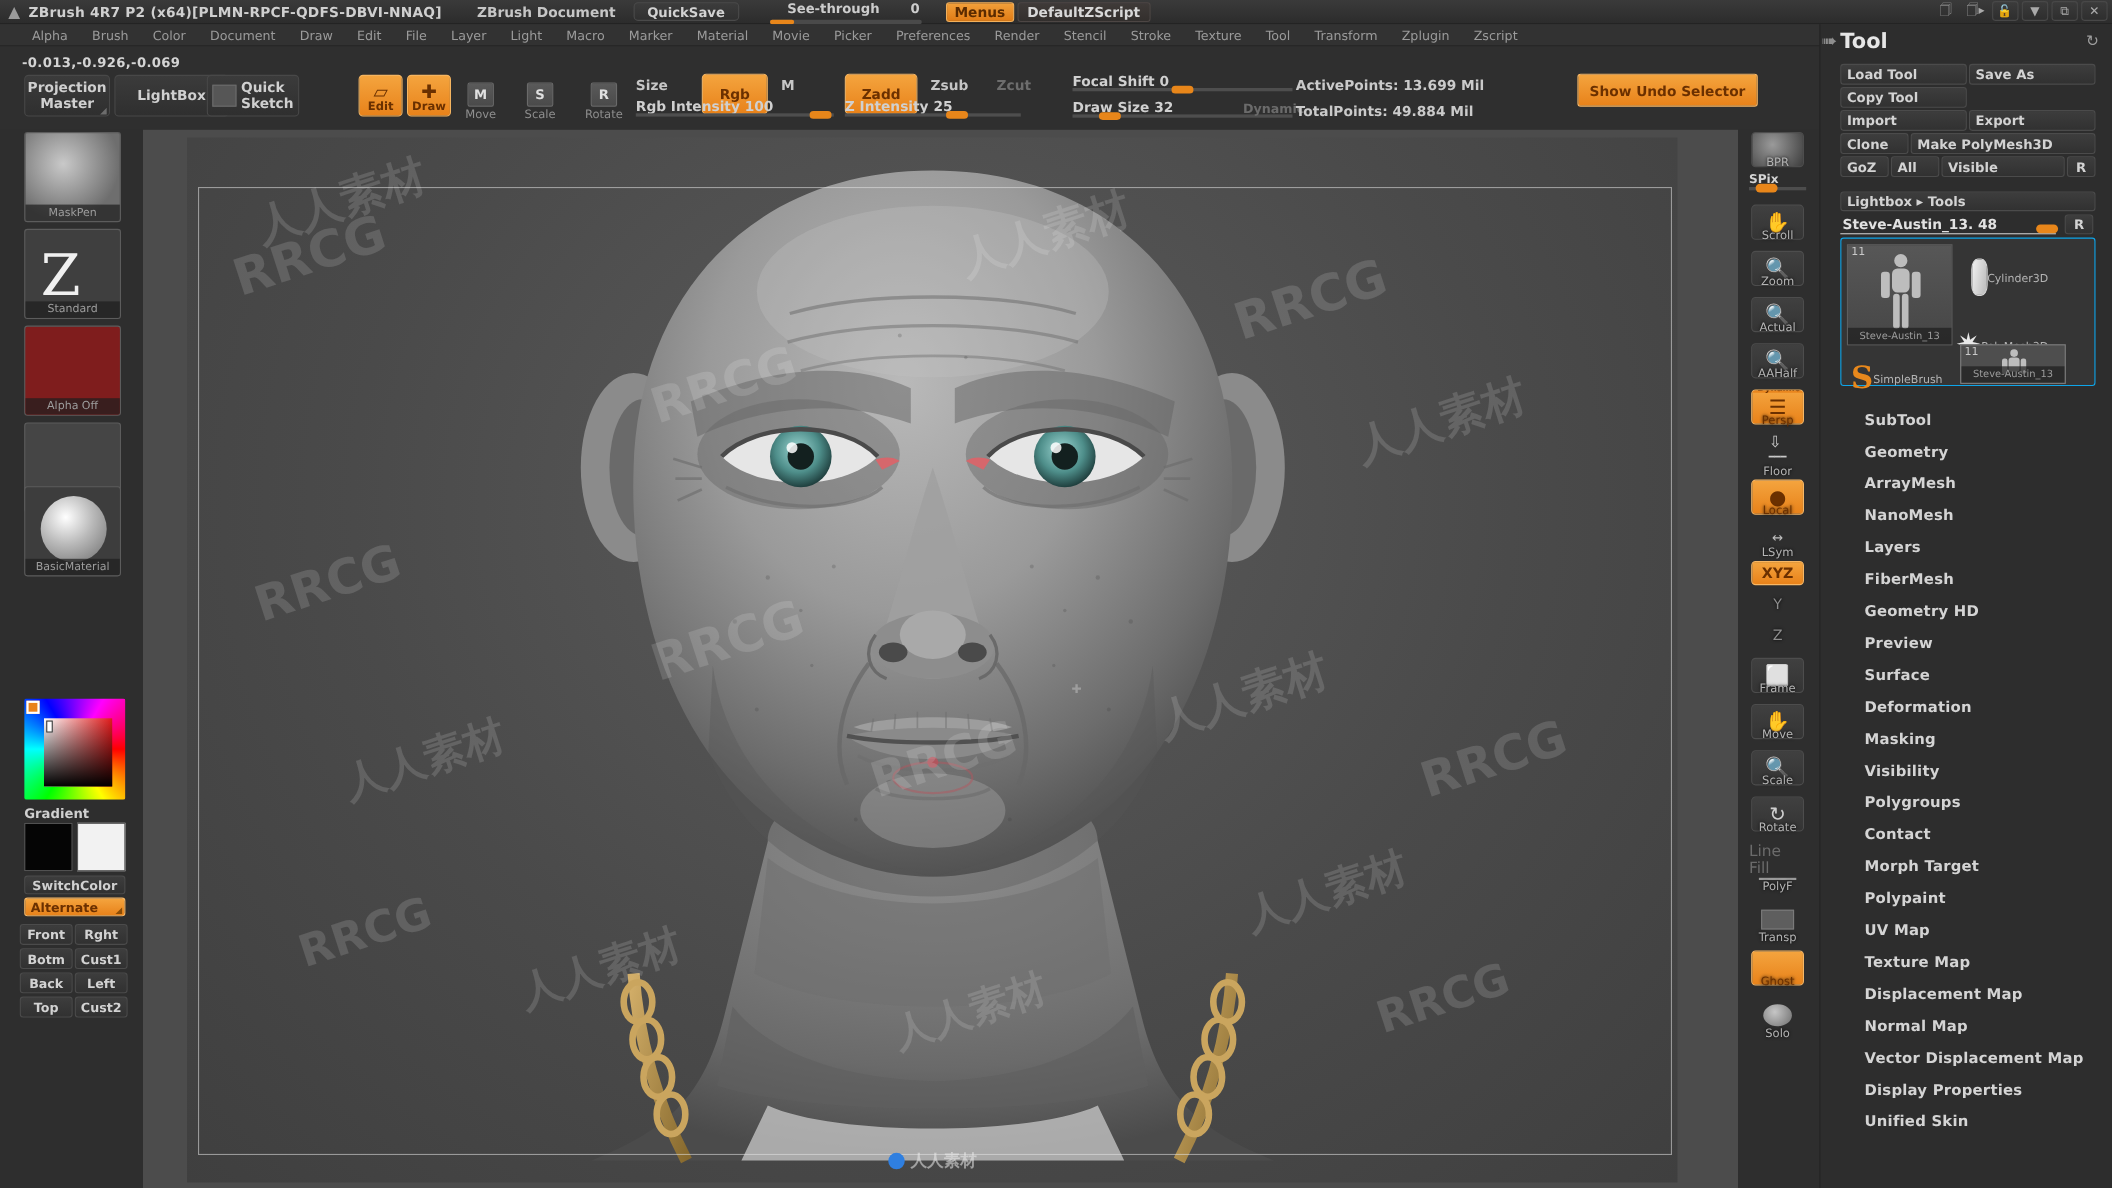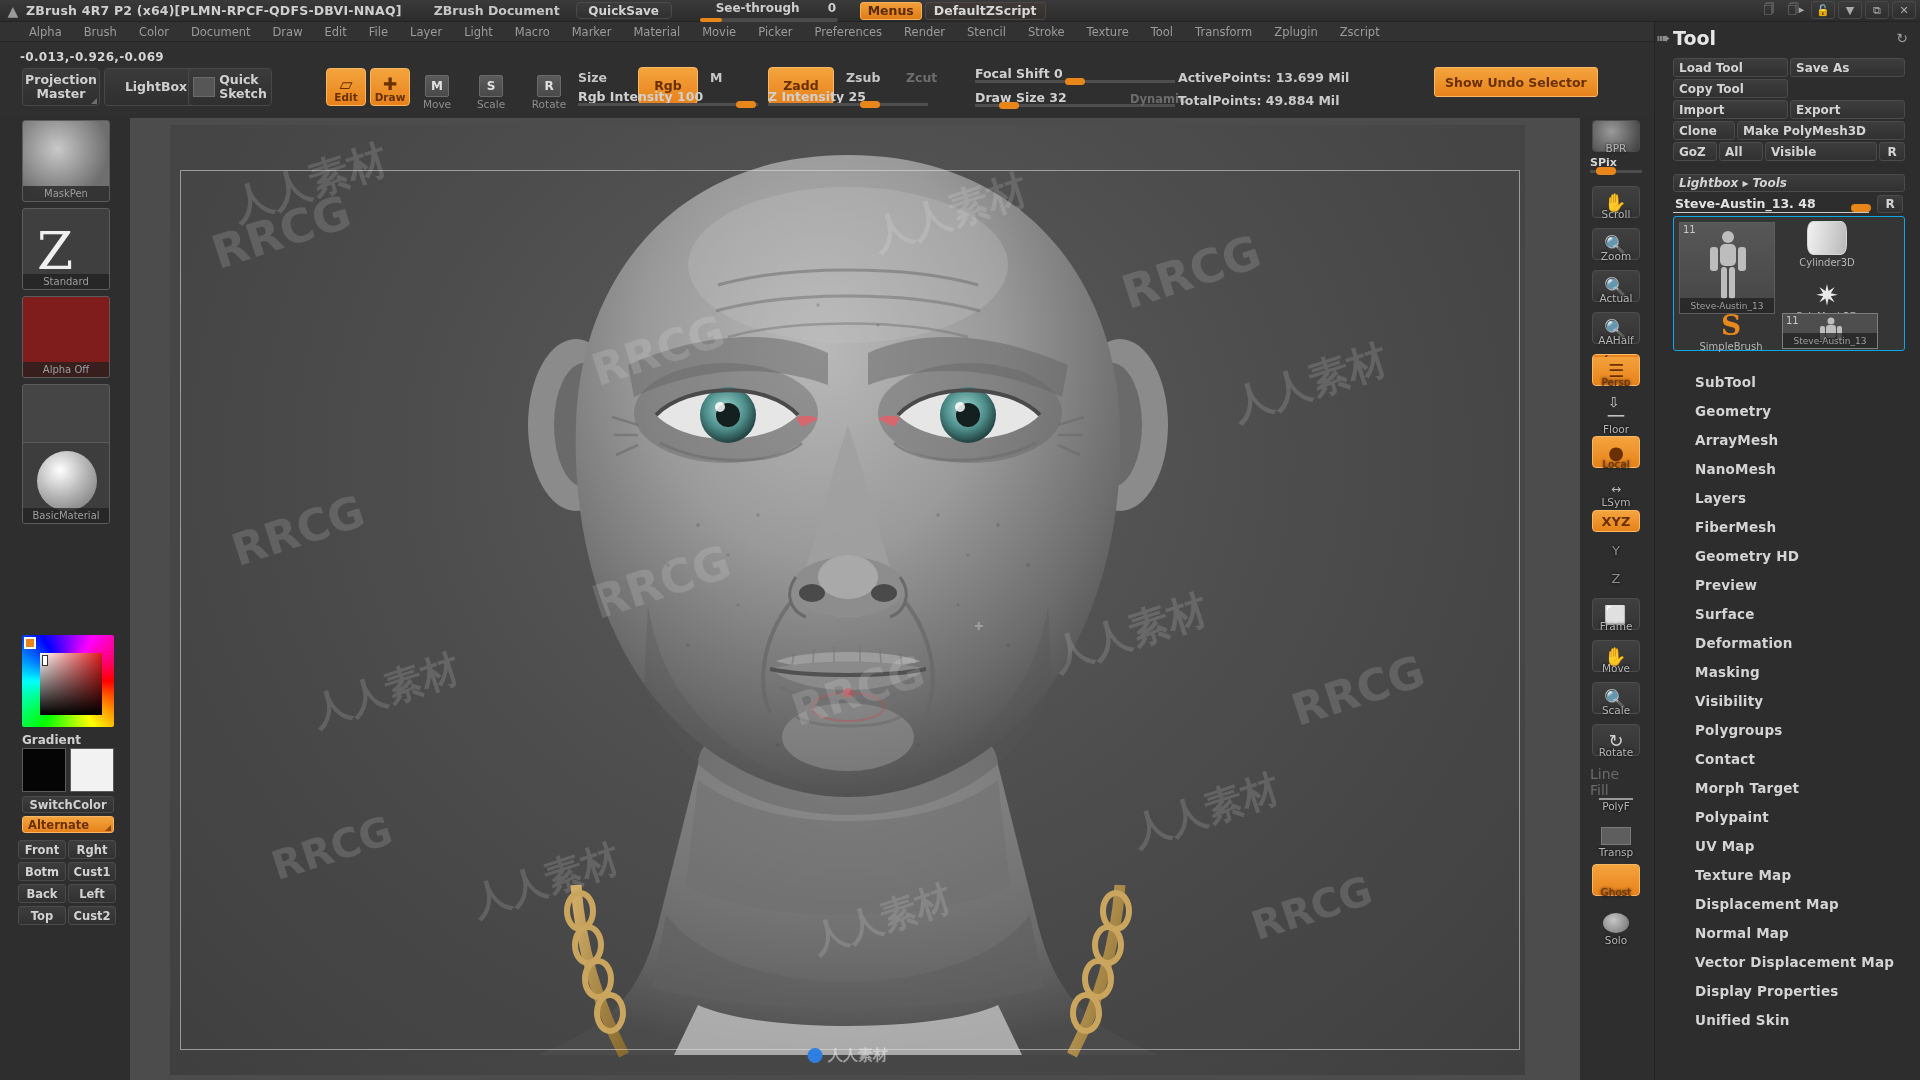--- a/index.html
+++ b/index.html
@@ -164,33 +164,33 @@
   .tp-head { position:absolute; left:18px; top:5px; font-size:19px; color:#e6e6e6; font-weight:bold;}
   .tp-arrow { position:absolute; left:1px; top:6px; color:#8d8d8d; font-size:17px;}
   .tp-reset { position:absolute; right:12px; top:8px; color:#9d9d9d; font-size:14px;}
   .tp-grid { position:absolute; left:18px; top:36px; width:232px; }
   .tgrow { display:flex; gap:2px; margin-bottom:2px; }
   .tgbtn { height:19px; background:linear-gradient(#3d3d3d,#313131); border:1px solid #4b4b4b;
     border-radius:3px; font-size:12px; color:#d3d3d3; font-weight:bold;
     display:flex;align-items:center; padding-left:5px; }
   .lbbar { position:absolute; left:18px; top:152px; width:232px; height:18px;
     background:linear-gradient(#3d3d3d,#313131); border:1px solid #4b4b4b; border-radius:3px;
-    font-size:12px;color:#d3d3d3; display:flex;align-items:center;padding-left:5px; font-weight:bold;font-style:italic;}
+    font-size:12px;color:#d3d3d3; display:flex;align-items:center;padding-left:5px; font-weight:bold;}
   .toolname { position:absolute; left:18px; top:174px; width:196px; height:17px;
     font-size:12.5px; color:#e2e2e2; font-weight:bold; border-bottom:1px solid #c9c9c9; padding-left:2px;}
   .toolname-knob { position:absolute; left:196px; top:182px; width:20px; height:8px; background:#e8861a; border-radius:4px;}
   .rbtn-sm { position:absolute; left:222px; top:173px; width:26px; height:18px;
     background:linear-gradient(#3d3d3d,#313131); border:1px solid #4b4b4b; border-radius:3px;
     font-size:12px; color:#d3d3d3; display:flex;align-items:center;justify-content:center; font-weight:bold;}
   .thumbs { position:absolute; left:18px; top:194px; width:232px; height:135px;
     background:#353535; border:1px solid #0ea5e9; border-radius:3px;}
   .thbig { position:absolute; left:5px; top:5px; width:96px; height:92px; background:#4e4e4e;
     border:1px solid #5d5d5d; position:relative; }
-  .thcell { position:absolute; width:70px; height:62px; display:flex; flex-direction:column;
-     align-items:center; justify-content:flex-start; }
+  .thcell { position:absolute; width:70px; height:62px; display:flex; flex-direction:row;
+     align-items:center; justify-content:flex-end; }
   .thcap { font-size:10px; color:#b4b4b4; margin-top:2px; }
   .thnum { position:absolute; left:3px; top:1px; font-size:10px; color:#c9c9c9; }
   .menulist { position:absolute; left:1672px; top:400px; width:248px; }
   .mitem { height:29px; display:flex; align-items:center; font-size:13.5px; color:#d4d4d4;
      font-weight:bold; padding-left:22px; letter-spacing:.2px;}
 </style>
 </head>
 <body>
 
 <div id="app">

